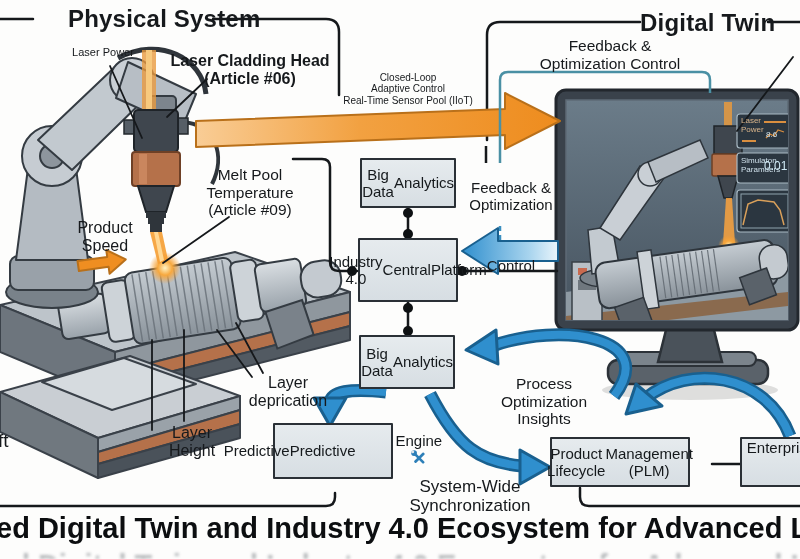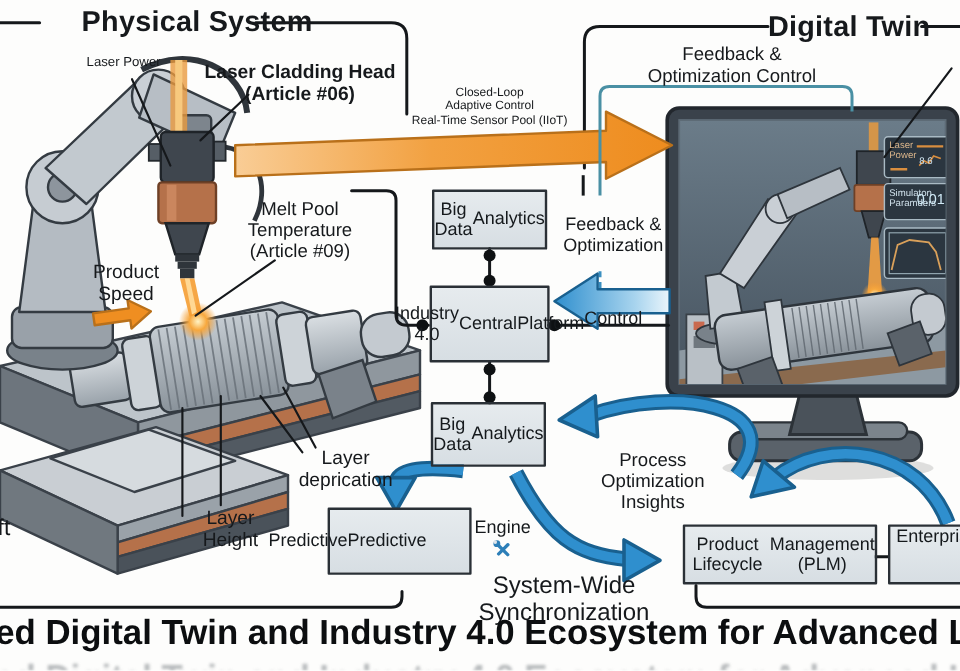--- a/index.html
+++ b/index.html
@@ -298,21 +298,21 @@
 <div class="lbl ctr" style="left:511px;top:180px;font-size:15px;">
   <span style="display:block;">Feedback &amp;</span>
   <span style="display:block;">Optimization</span>
   <span style="display:block;margin-top:44px;">Control</span>
 </div>
 <div class="lbl ctr" style="left:528px;top:375px;font-size:15.5px;margin-left:16px;">
   <span style="display:block;">Process</span>
   <span style="display:block;">Optimization</span>
   <span style="display:block;">Insights</span>
 </div>
-<div class="lbl ctr" style="left:470px;top:477px;font-size:20px;">
+<div class="lbl ctr" style="left:470px;top:477px;font-size:17px;">
   <span style="display:block;">System-Wide</span>
   <span style="display:block;">Synchronization</span>
 </div>
 
 <div class="box" style="left:360px;top:158px;width:96px;height:50px;">
   <span>Big Data</span>
   <span>Analytics</span>
 </div>
 <div class="box" style="left:358px;top:238px;width:100px;height:64px;">
   <span>Industry 4.0</span>
@@ -329,21 +329,21 @@
   <span class="engine-row">
     <span>Engine</span>
     <svg width="18" height="18" viewBox="0 0 20 20">
       <rect x="3" y="8.6" width="15" height="3" rx="1.2" fill="#2d7fb8" transform="rotate(45 10 10)"></rect>
       <rect x="3" y="8.6" width="15" height="3" rx="1.2" fill="#2d7fb8" transform="rotate(-45 10 10)"></rect>
       <circle cx="4.5" cy="4.5" r="3.2" fill="#2d7fb8"></circle>
       <circle cx="3" cy="3" r="1.7" fill="#dfe5ea"></circle>
     </svg>
   </span>
 </div>
-<div class="box" style="left:550px;top:437px;width:162px;height:50px;margin-left:19px;">
+<div class="box" style="left:550px;top:437px;width:140px;height:50px;">
   <span>Product Lifecycle</span>
   <span>Management (PLM)</span>
 </div>
 <div class="box" style="left:740px;top:437px;width:120px;height:50px;align-items:flex-start;padding-left:8px;">
   <span>Enterpris</span>
   <span style="padding-left:16px;">Plann</span>
 </div>
 
 <div class="hud" style="left:741px;top:117px;font-size:8px;color:#d9b48a;">
   <span style="display:block;">Laser</span>

